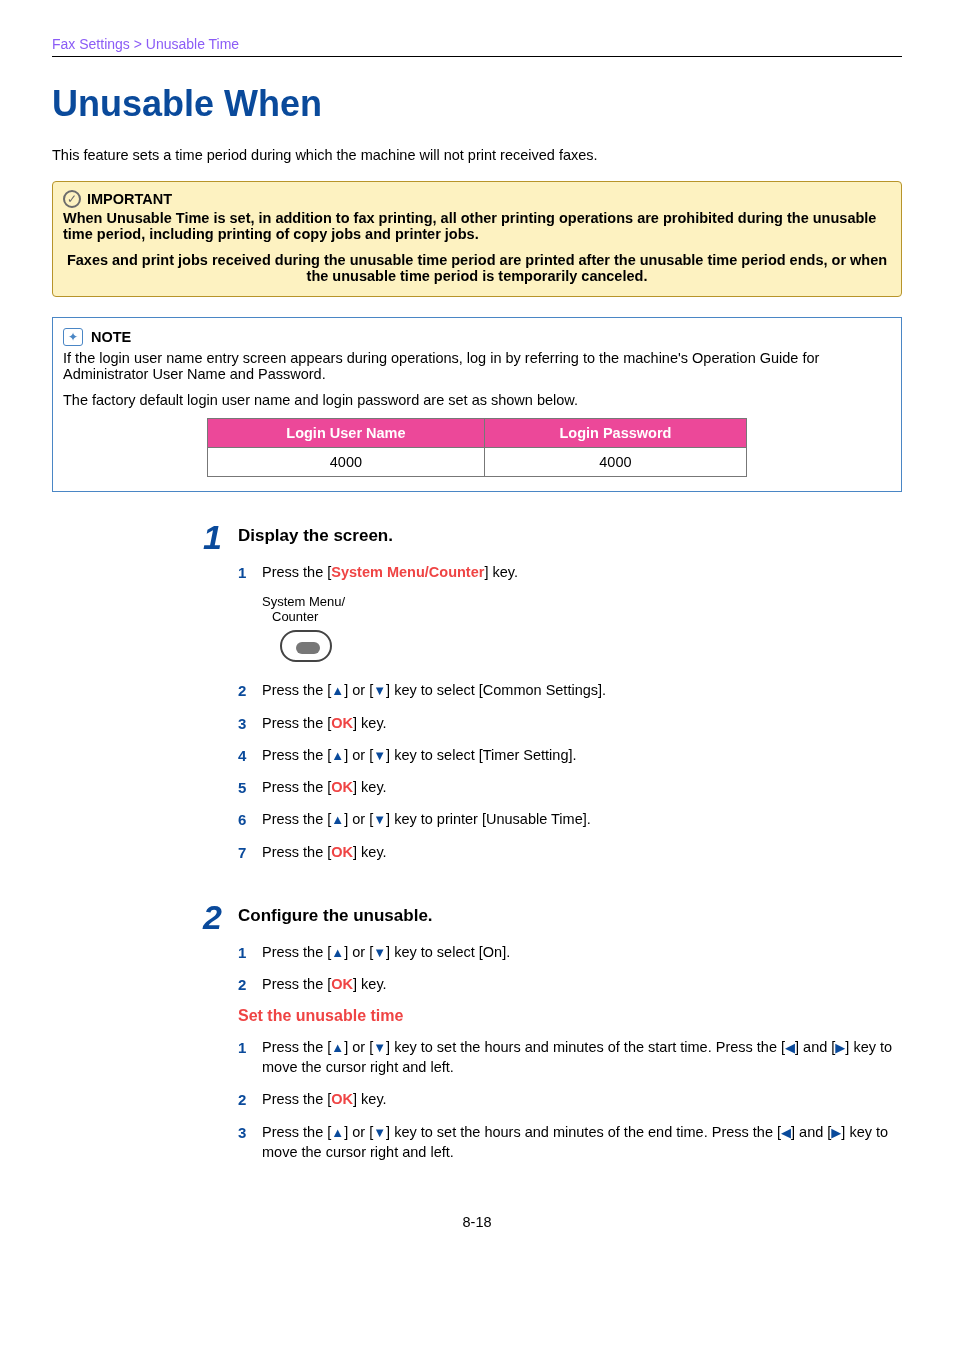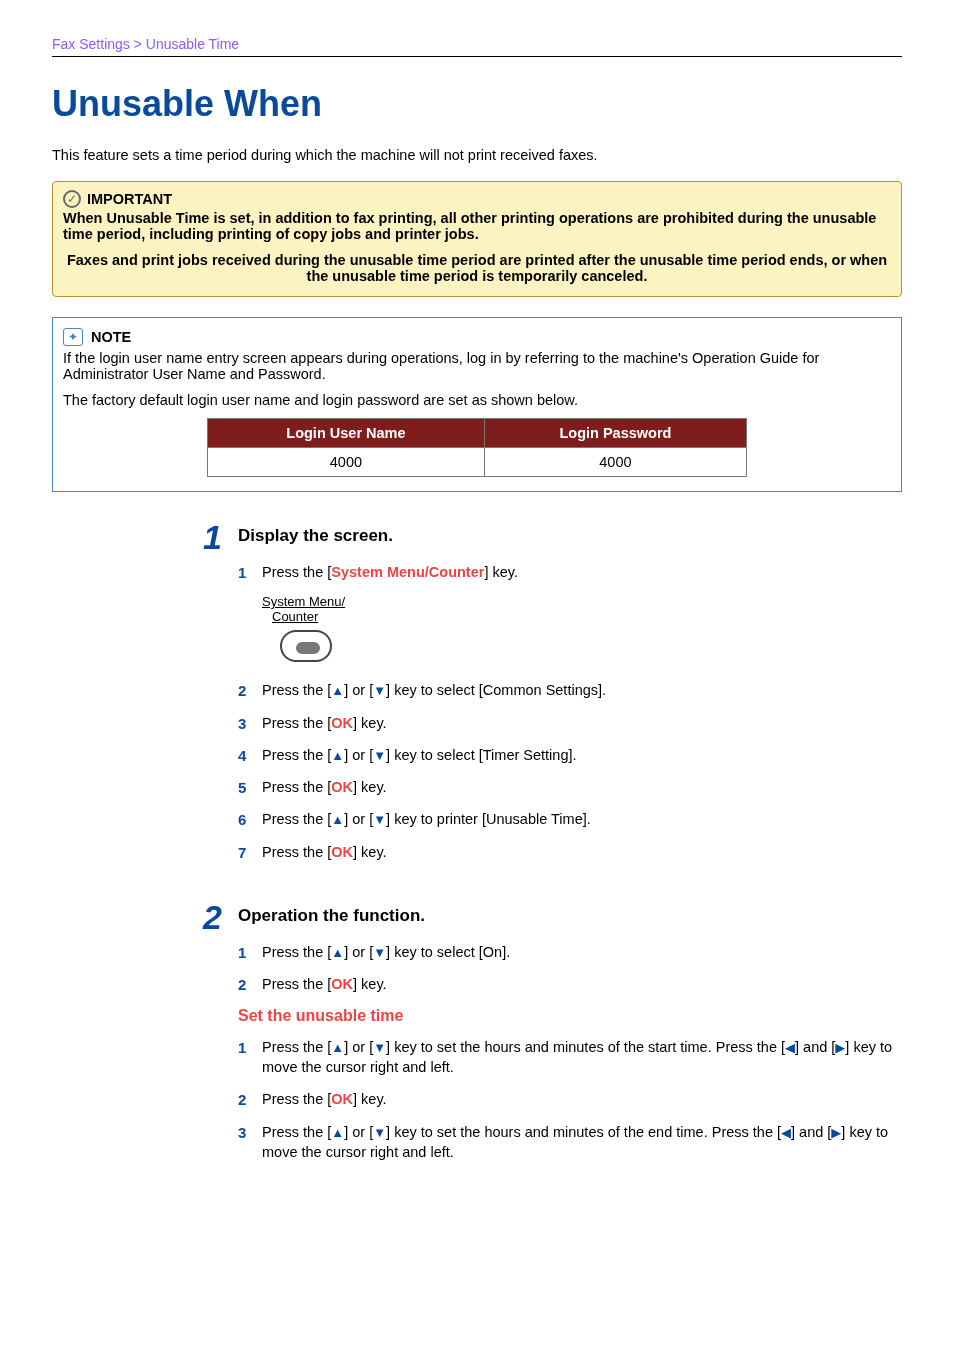--- a/index.html
+++ b/index.html
@@ -13,32 +13,32 @@
   .important-head { display: flex; align-items: center; gap: 6px; margin-bottom: 2px; }
   .imp-icon { width: 18px; height: 18px; border: 2px solid #6b6b6b; border-radius: 50%; display: inline-flex; align-items: center; justify-content: center; font-size: 12px; color: #6b6b6b; line-height: 1; }
   .imp-label { font-weight: bold; }
   .important-box .bold { font-weight: bold; display: block; margin-top: 2px; }
   .note-box { border: 1px solid #4a86c5; padding: 10px 10px 14px 10px; font-size: 14.5px; margin-bottom: 28px; }
   .note-head { display: flex; align-items: center; gap: 8px; margin-bottom: 4px; }
   .note-icon { width: 20px; height: 18px; border: 1px solid #4a86c5; border-radius: 3px; display: inline-flex; align-items: center; justify-content: center; font-size: 12px; background: #fff; color: #4a86c5; }
   .note-label { font-weight: bold; }
   .note-box p { margin-bottom: 10px; }
   table.login { border-collapse: collapse; margin: 6px auto 0 auto; width: 540px; }
-  table.login th { background: #7f1d1d; color: #fff; border: 1px solid #777; padding: 6px 8px; font-size: 14.5px; font-weight: bold; text-align: center; }
+  table.login th { background: #ec4899; color: #fff; border: 1px solid #777; padding: 6px 8px; font-size: 14.5px; font-weight: bold; text-align: center; }
   table.login td { border: 1px solid #777; padding: 6px 8px; font-size: 14.5px; text-align: center; }
   .steps { margin-left: 140px; }
   .majorstep { margin-bottom: 26px; display: flex; gap: 16px; }
   .majornum { font-family: Arial, sans-serif; font-weight: 900; font-style: italic; color: #0a4a9b; font-size: 34px; line-height: 1; width: 30px; flex: 0 0 30px; text-align: right; }
   .majorbody { flex: 1; }
   .majortitle { font-size: 17px; font-weight: bold; margin-top: 6px; margin-bottom: 16px; }
   .minor { position: relative; padding-left: 24px; font-size: 14.5px; margin-bottom: 12px; line-height: 1.4; }
   .minor .num { position: absolute; left: 0; top: 0; color: #0a4a9b; font-weight: 900; font-size: 15px; }
   .keylabel { color: #ef4444; font-weight: bold; }
   .arrow { color: #0a4a9b; font-size: 13px; }
-  .btn-illus { margin-left: 24px; margin-bottom: 18px; text-decoration: underline; }
+  .btn-illus { margin-left: 24px; margin-bottom: 18px; }
   .btn-illus .btn-label1 { font-size: 13px; }
   .btn-illus .btn-label2 { font-size: 13px; margin-left: 10px; margin-bottom: 6px; }
   .btn-shape { width: 52px; height: 32px; border: 2px solid #444; border-radius: 16px; position: relative; margin-left: 18px; background: #fff; }
   .btn-shape::after { content: ""; position: absolute; left: 14px; top: 10px; width: 24px; height: 12px; border-radius: 8px; background: #777; }
   .subhead { color: #ef4444; font-weight: bold; font-size: 16px; margin-top: 10px; margin-bottom: 12px; }
   .pagenum { text-align: center; font-size: 14.5px; margin-top: 40px; }
 </style>
 </head>
 <body>
 
@@ -124,21 +124,21 @@
         <div class="minor">
           <span class="num">7</span>
           <span>Press the [</span><span class="keylabel">OK</span><span>] key.</span>
         </div>
       </div>
     </div>
 
     <div class="majorstep">
       <div class="majornum">2</div>
       <div class="majorbody">
-        <div class="majortitle">Operation the function.</div>
+        <div class="majortitle">Configure the unusable.</div>
 
         <div class="minor">
           <span class="num">1</span>
           <span>Press the [</span><span class="arrow">▲</span><span>] or [</span><span class="arrow">▼</span><span>] key to select [On].</span>
         </div>
 
         <div class="minor">
           <span class="num">2</span>
           <span>Press the [</span><span class="keylabel">OK</span><span>] key.</span>
         </div>
@@ -157,13 +157,14 @@
 
         <div class="minor">
           <span class="num">3</span>
           <span>Press the [</span><span class="arrow">▲</span><span>] or [</span><span class="arrow">▼</span><span>] key to set the hours and minutes of the end time. Press the [</span><span class="arrow">◀</span><span>] and [</span><span class="arrow">▶</span><span>] key to move the cursor right and left.</span>
         </div>
       </div>
     </div>
 
   </div>
 
+  <div class="pagenum">8-18</div>
 </div>
 
 </body></html>

